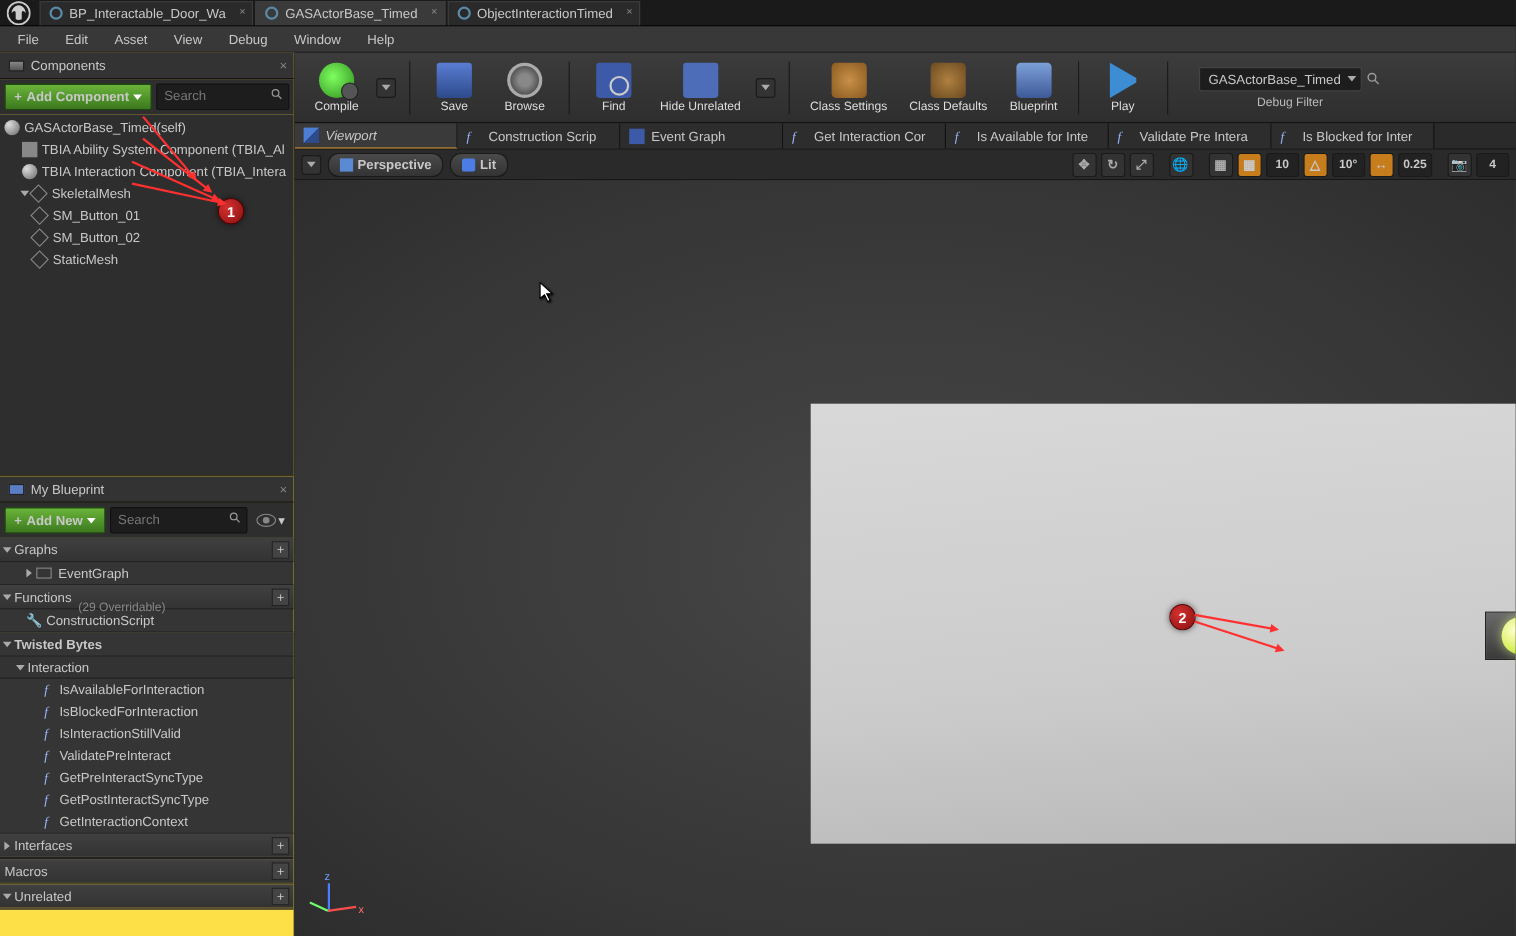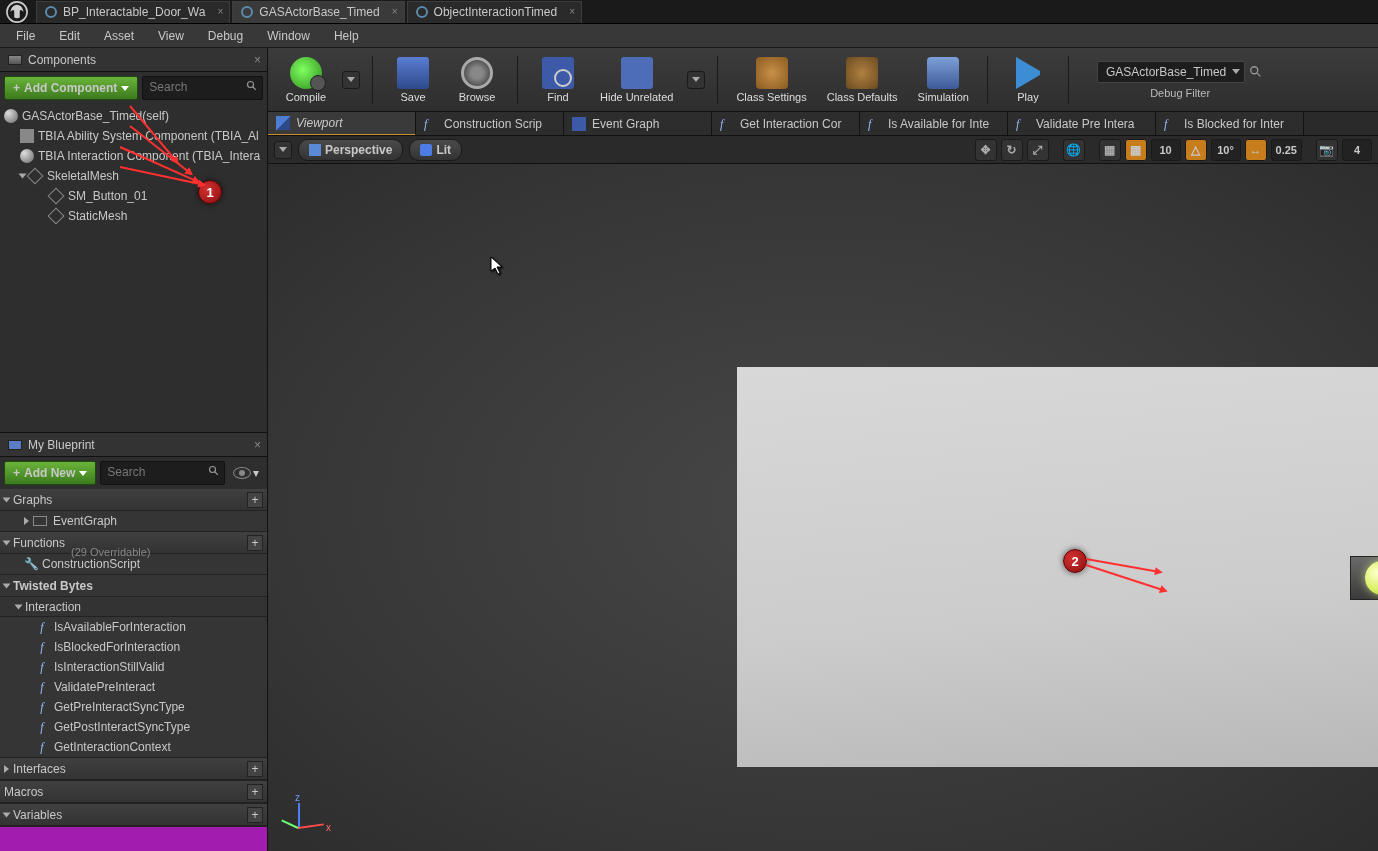--- a/index.html
+++ b/index.html
@@ -6,34 +6,34 @@
 body { background:#242424; width:1378px; height:851px; overflow:hidden; position:relative; }
 .main-tabs { height:24px; background:#1a1a1a; display:flex; align-items:center; padding-left:6px; border-bottom:1px solid #000; }
 .ue-logo { width:22px; height:22px; margin-right:8px; }
 .main-tab { height:22px; display:flex; align-items:center; padding:0 24px 0 8px; background:#2a2a2a; border:1px solid #3d3d3d; border-bottom:none; margin-right:2px; position:relative; cursor:pointer; }
 .main-tab.active { background:#3a3a3a; }
 .main-tab .circ { width:12px; height:12px; border-radius:50%; border:2px solid #5a8aa8; margin-right:6px; }
 .main-tab .close { position:absolute; right:6px; top:4px; color:#888; font-size:10px; }
 .menubar { height:24px; background:#383838; display:flex; align-items:center; padding:0 4px; border-bottom:1px solid #1a1a1a; }
 .menubar span { padding:0 12px; cursor:pointer; }
 .cols { display:flex; height:calc(100% - 48px); }
-.left { width:268px; display:flex; flex-direction:column; background:#a21caf; border-right:1px solid #111; }
+.left { width:268px; display:flex; flex-direction:column; background:#fde047; border-right:1px solid #111; }
 .right { flex:1; display:flex; flex-direction:column; background:#2f2f2f; }
 .panel-header { height:24px; background:#333; border-bottom:1px solid #111; display:flex; align-items:center; padding:0 8px; position:relative; }
 .panel-header .picon { width:14px; height:10px; margin-right:6px; background:linear-gradient(#888,#555); border:1px solid #222; }
 .panel-header .close { position:absolute; right:6px; color:#888; }
 .addbar { display:flex; padding:4px; gap:4px; background:#2e2e2e; }
 .green-btn { background:linear-gradient(#6ab43a,#3c7a1e); border:1px solid #1d4a0d; color:#fff; font-weight:bold; padding:4px 8px; border-radius:2px; cursor:pointer; display:flex; align-items:center; gap:4px; }
 .green-btn .caret { width:0; height:0; border-left:4px solid transparent; border-right:4px solid transparent; border-top:5px solid #fff; }
 .search { flex:1; background:#1d1d1d; border:1px solid #111; border-radius:2px; padding:3px 20px 3px 6px; color:#888; position:relative; }
 .search .mag { position:absolute; right:4px; top:3px; width:12px; height:12px; }
 .tree { flex:0 0 auto; height:328px; overflow:hidden; background:#2e2e2e; padding:2px 0; }
 .tree-row { height:20px; display:flex; align-items:center; padding-left:4px; cursor:pointer; white-space:nowrap; overflow:hidden; }
 .indent-1 { padding-left:20px; }
-.indent-3 { padding-left:50px; }
+.indent-3 { padding-left:30px; }
 .comp-icon { width:14px; height:14px; margin-right:4px; display:inline-block; }
 .sphere-icon { background:radial-gradient(circle at 30% 30%,#ddd,#666); border-radius:50%; }
 .mesh-icon { width:12px; height:12px; border:1px solid #888; transform:rotate(45deg); margin-right:6px; }
 .collapse-tri { width:0; height:0; border-top:4px solid transparent; border-bottom:4px solid transparent; border-left:5px solid #aaa; margin-right:4px; }
 .collapse-tri.open { transform:rotate(90deg); }
 .my-blueprint { flex:1; display:flex; flex-direction:column; border-top:1px solid #111; overflow:hidden; }
 .section { background:#353535; border-bottom:1px solid #222; }
 .section-h { height:22px; background:linear-gradient(#404040,#333); display:flex; align-items:center; padding:0 4px; border-bottom:1px solid #222; cursor:pointer; }
 .section-h .tri { margin-right:4px; }
 .section-h .plus { margin-left:auto; width:16px; height:16px; background:#444; border:1px solid #222; text-align:center; line-height:14px; cursor:pointer; }
@@ -173,20 +173,24 @@
           <span class="collapse-tri open"></span>
           <span class="mesh-icon"></span>
           <span>SkeletalMesh</span>
         </div>
       <div class="tree-row indent-3">
           <span class="mesh-icon"></span>
           <span>SM_Button_01</span>
         </div>
       <div class="tree-row indent-3">
           <span class="mesh-icon"></span>
+          <span>SM_Button_02</span>
+        </div>
+      <div class="tree-row indent-3">
+          <span class="mesh-icon"></span>
           <span>StaticMesh</span>
         </div>
 
       <div class="badge" style="left:198px; top:180px;">1</div>
       <div class="arrow-line" style="left:130px; top:105px; width:70px; transform:rotate(50deg);"></div>
       <div class="arrow-line" style="left:130px; top:125px; width:74px; transform:rotate(38deg);"></div>
       <div class="arrow-line" style="left:120px; top:146px; width:82px; transform:rotate(24deg);"></div>
       <div class="arrow-line" style="left:120px; top:166px; width:82px; transform:rotate(12deg);"></div>
     </div>
 
@@ -286,21 +290,21 @@
         </div>
       <div class="section">
           <div class="section-h">
             <span>Macros</span>
             <span class="plus">+</span>
           </div>
         </div>
       <div class="section">
           <div class="section-h">
             <span class="collapse-tri open tri"></span>
-            <span>Variables</span>
+            <span>Unrelated</span>
             <span class="plus">+</span>
           </div>
         </div>
     </div>
   </div>
 
   <div class="right">
 
     <div class="toolbar">
       <div class="tbtn">
@@ -331,21 +335,21 @@
       <div class="tbtn">
           <span class="ticon settings-icon"></span>
           <span class="tlabel">Class Settings</span>
         </div>
       <div class="tbtn">
           <span class="ticon settings-icon" style="background:radial-gradient(circle,#b08040,#6a4a20)"></span>
           <span class="tlabel">Class Defaults</span>
         </div>
       <div class="tbtn">
           <span class="ticon" style="background:linear-gradient(#7da0d8,#3d5a98);border-radius:4px"></span>
-          <span class="tlabel">Simulation</span>
+          <span class="tlabel">Blueprint</span>
         </div>
       <div class="tsep"></div>
       <div class="tbtn">
           <span class="ticon play-icon"></span>
           <span class="tlabel">Play</span>
         </div>
       <div class="tsep"></div>
       <div class="debug-wrap">
         <div style="display:flex;align-items:center;gap:4px">
          <div class="debug-combo"><span>GASActorBase_Timed</span><span class="caret"></span></div>

